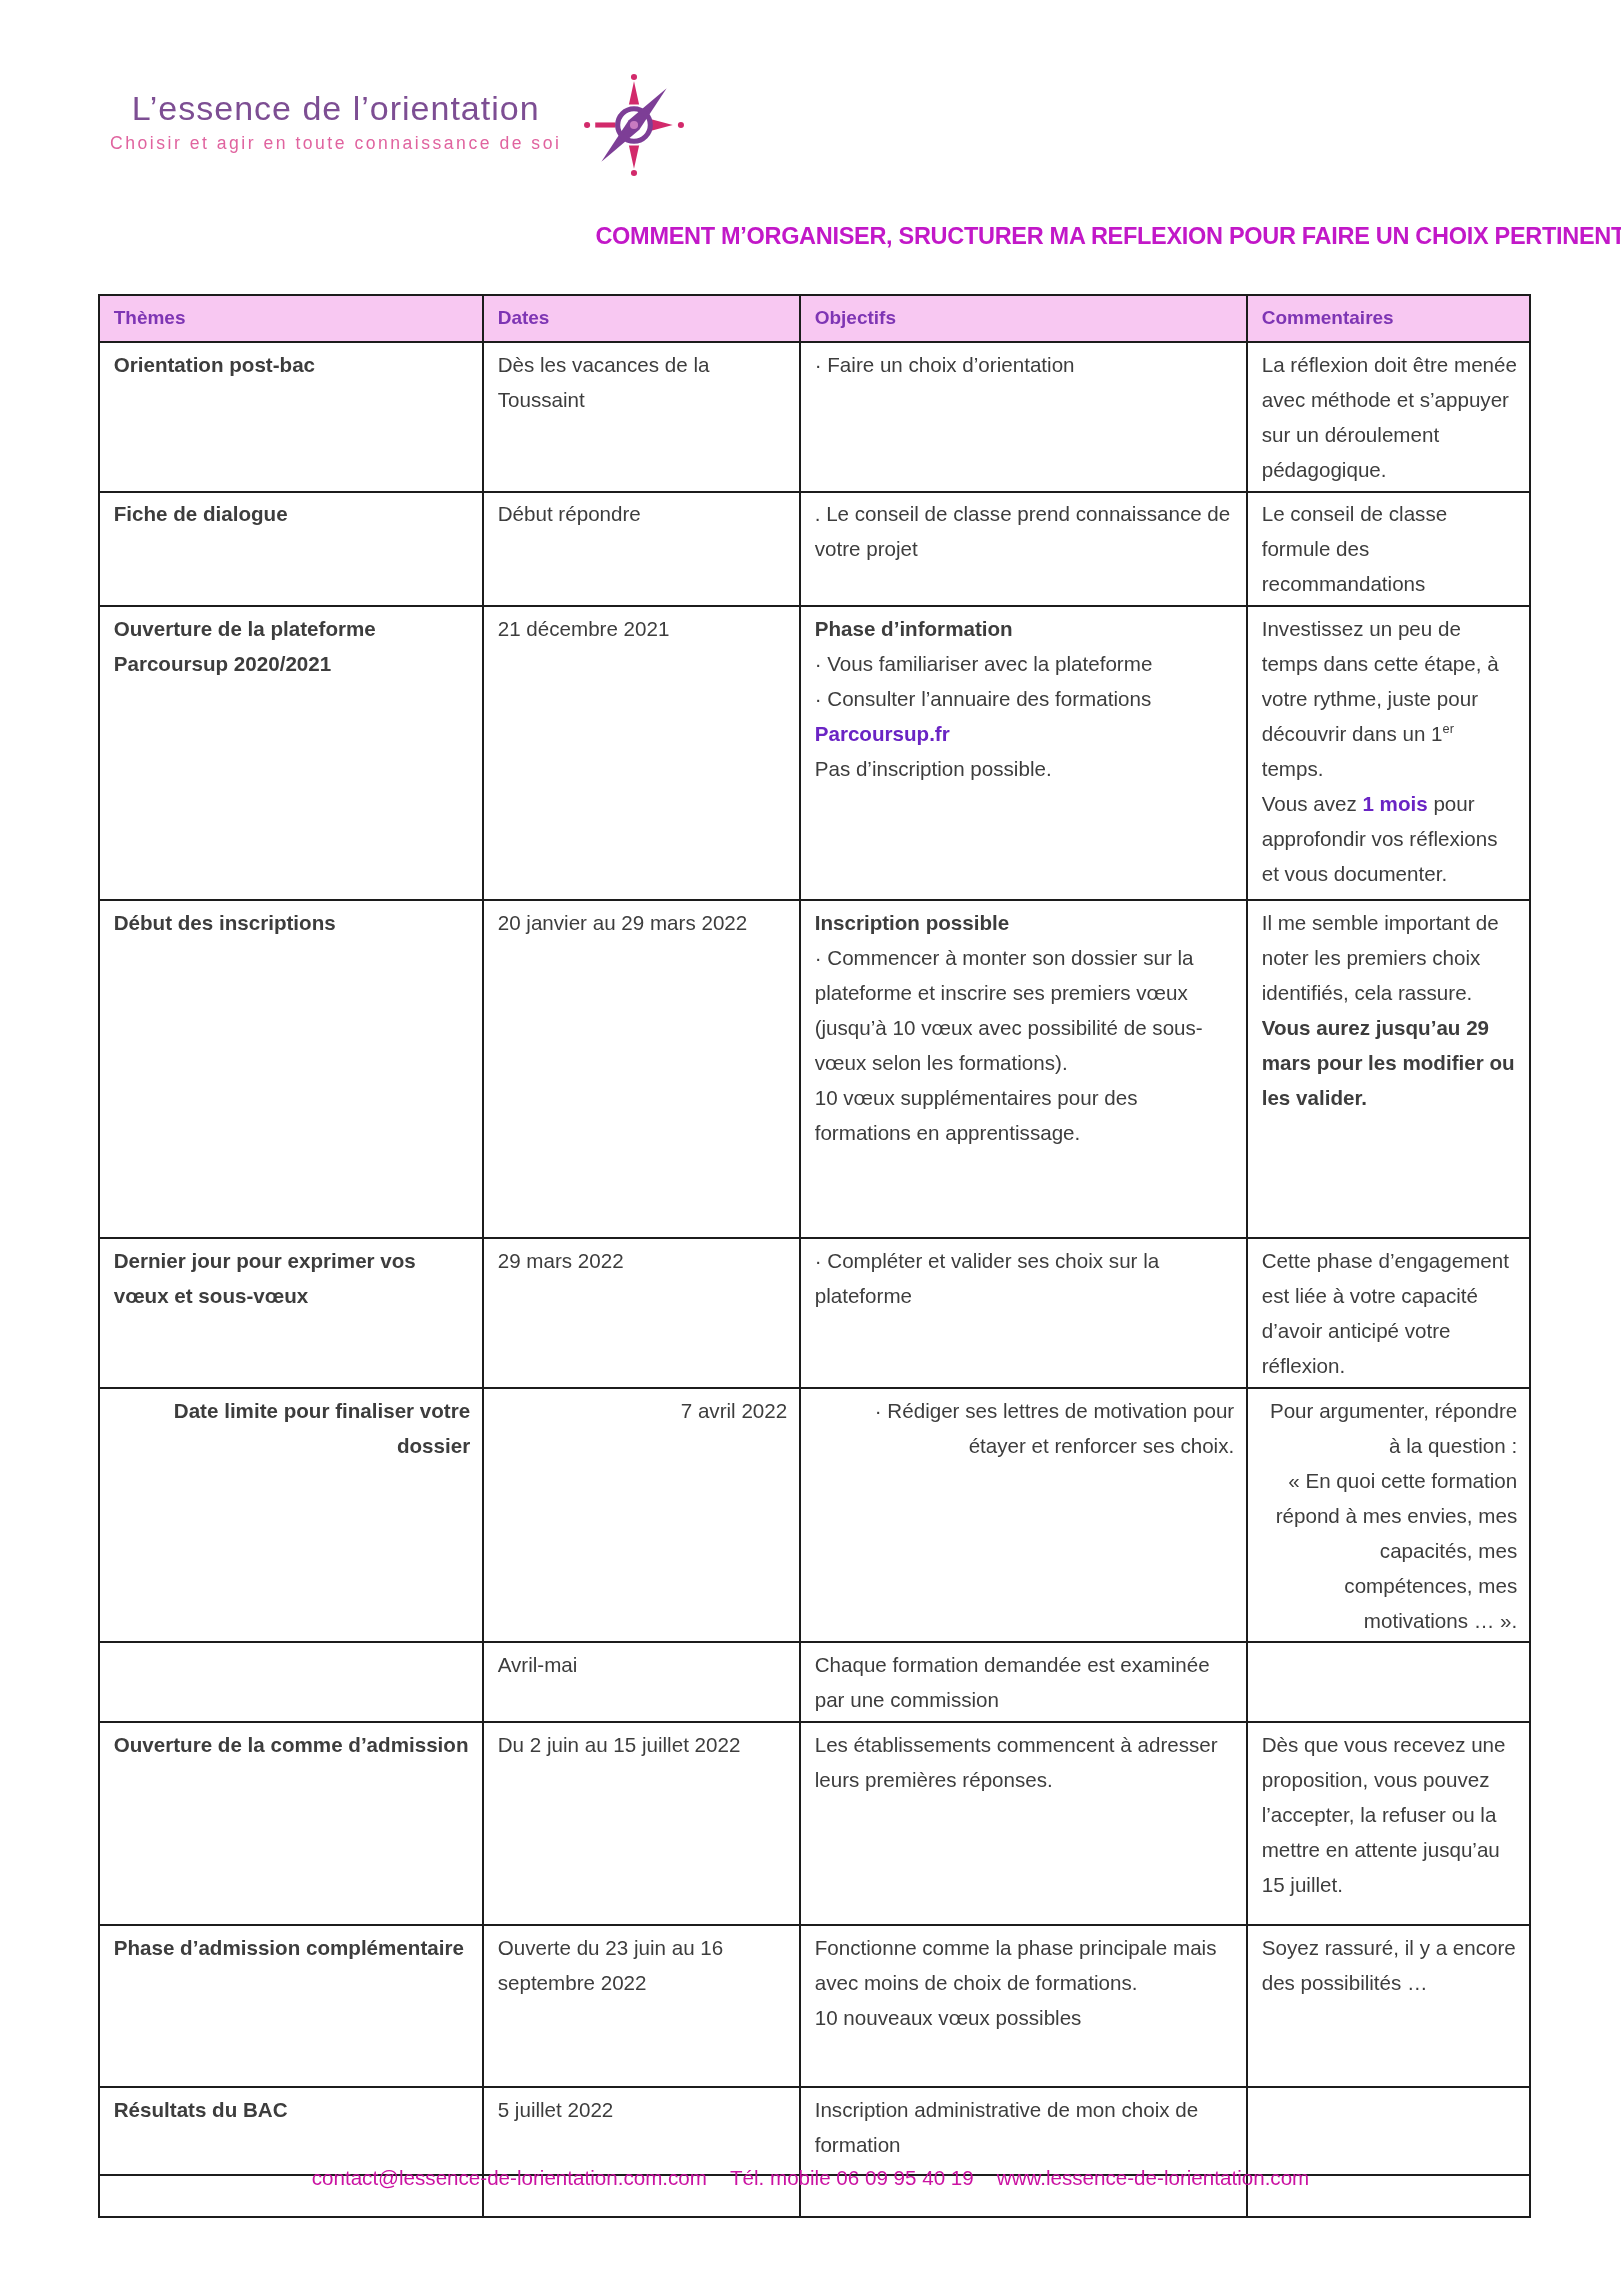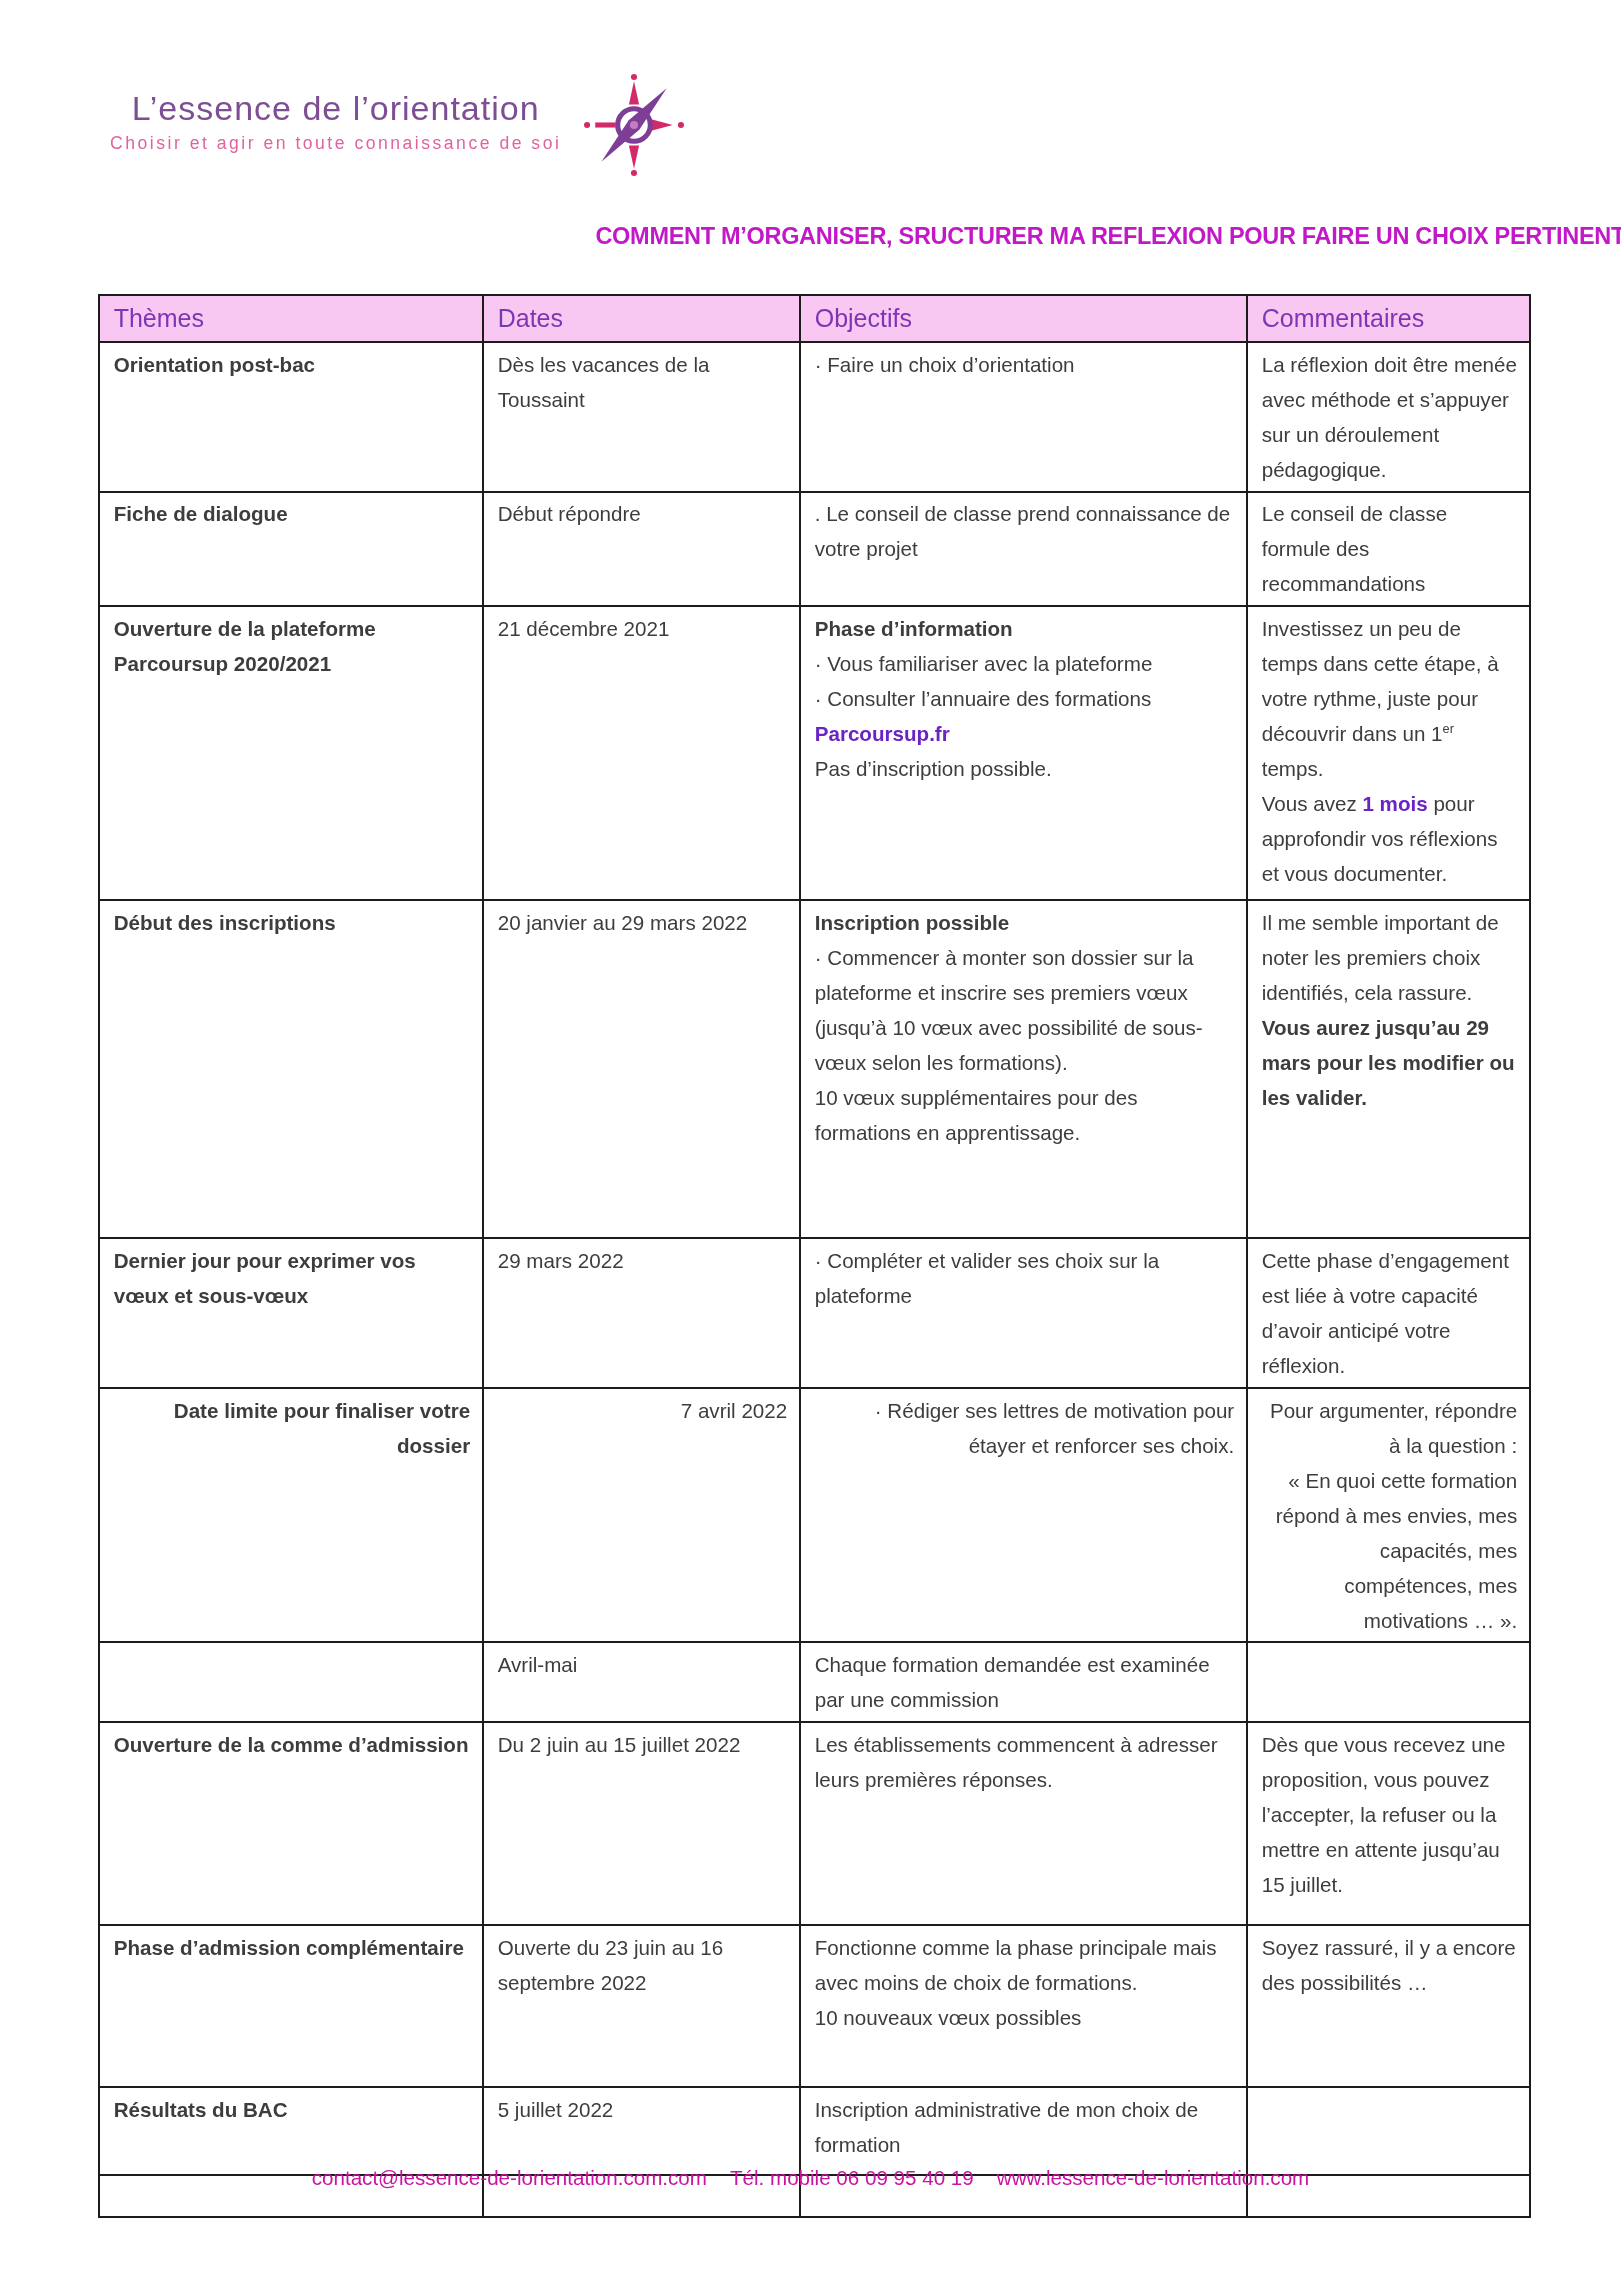--- a/index.html
+++ b/index.html
@@ -31,21 +31,21 @@
   
   table.sched{
     position:absolute;top:294px;left:98px;
     width:1431px;border-collapse:collapse;table-layout:fixed;
     background:#fff;
   }
   table.sched, table.sched th, table.sched td{
     border:2px solid #1c1c1c;
   }
   table.sched th{
-    background:#f8c8f2;color:#7e35b4;font-size:25px;font-weight:normal;
+    background:#f8c8f2;color:#7e35b4;font-size:19px;font-weight:bold;
     text-align:left;padding:5.9px 11.8px 5.9px 13.7px;height:33px;
   }
   table.sched td{
     vertical-align:top;text-align:left;
     font-size:20.6px;line-height:35px;color:#3d3d3d;
     padding:3.9px 11.8px 3.9px 13.7px;
     white-space:pre-wrap;word-wrap:break-word;
   }
   td.theme-cell{font-weight:bold;color:#333;}
   .b{font-weight:bold;}

